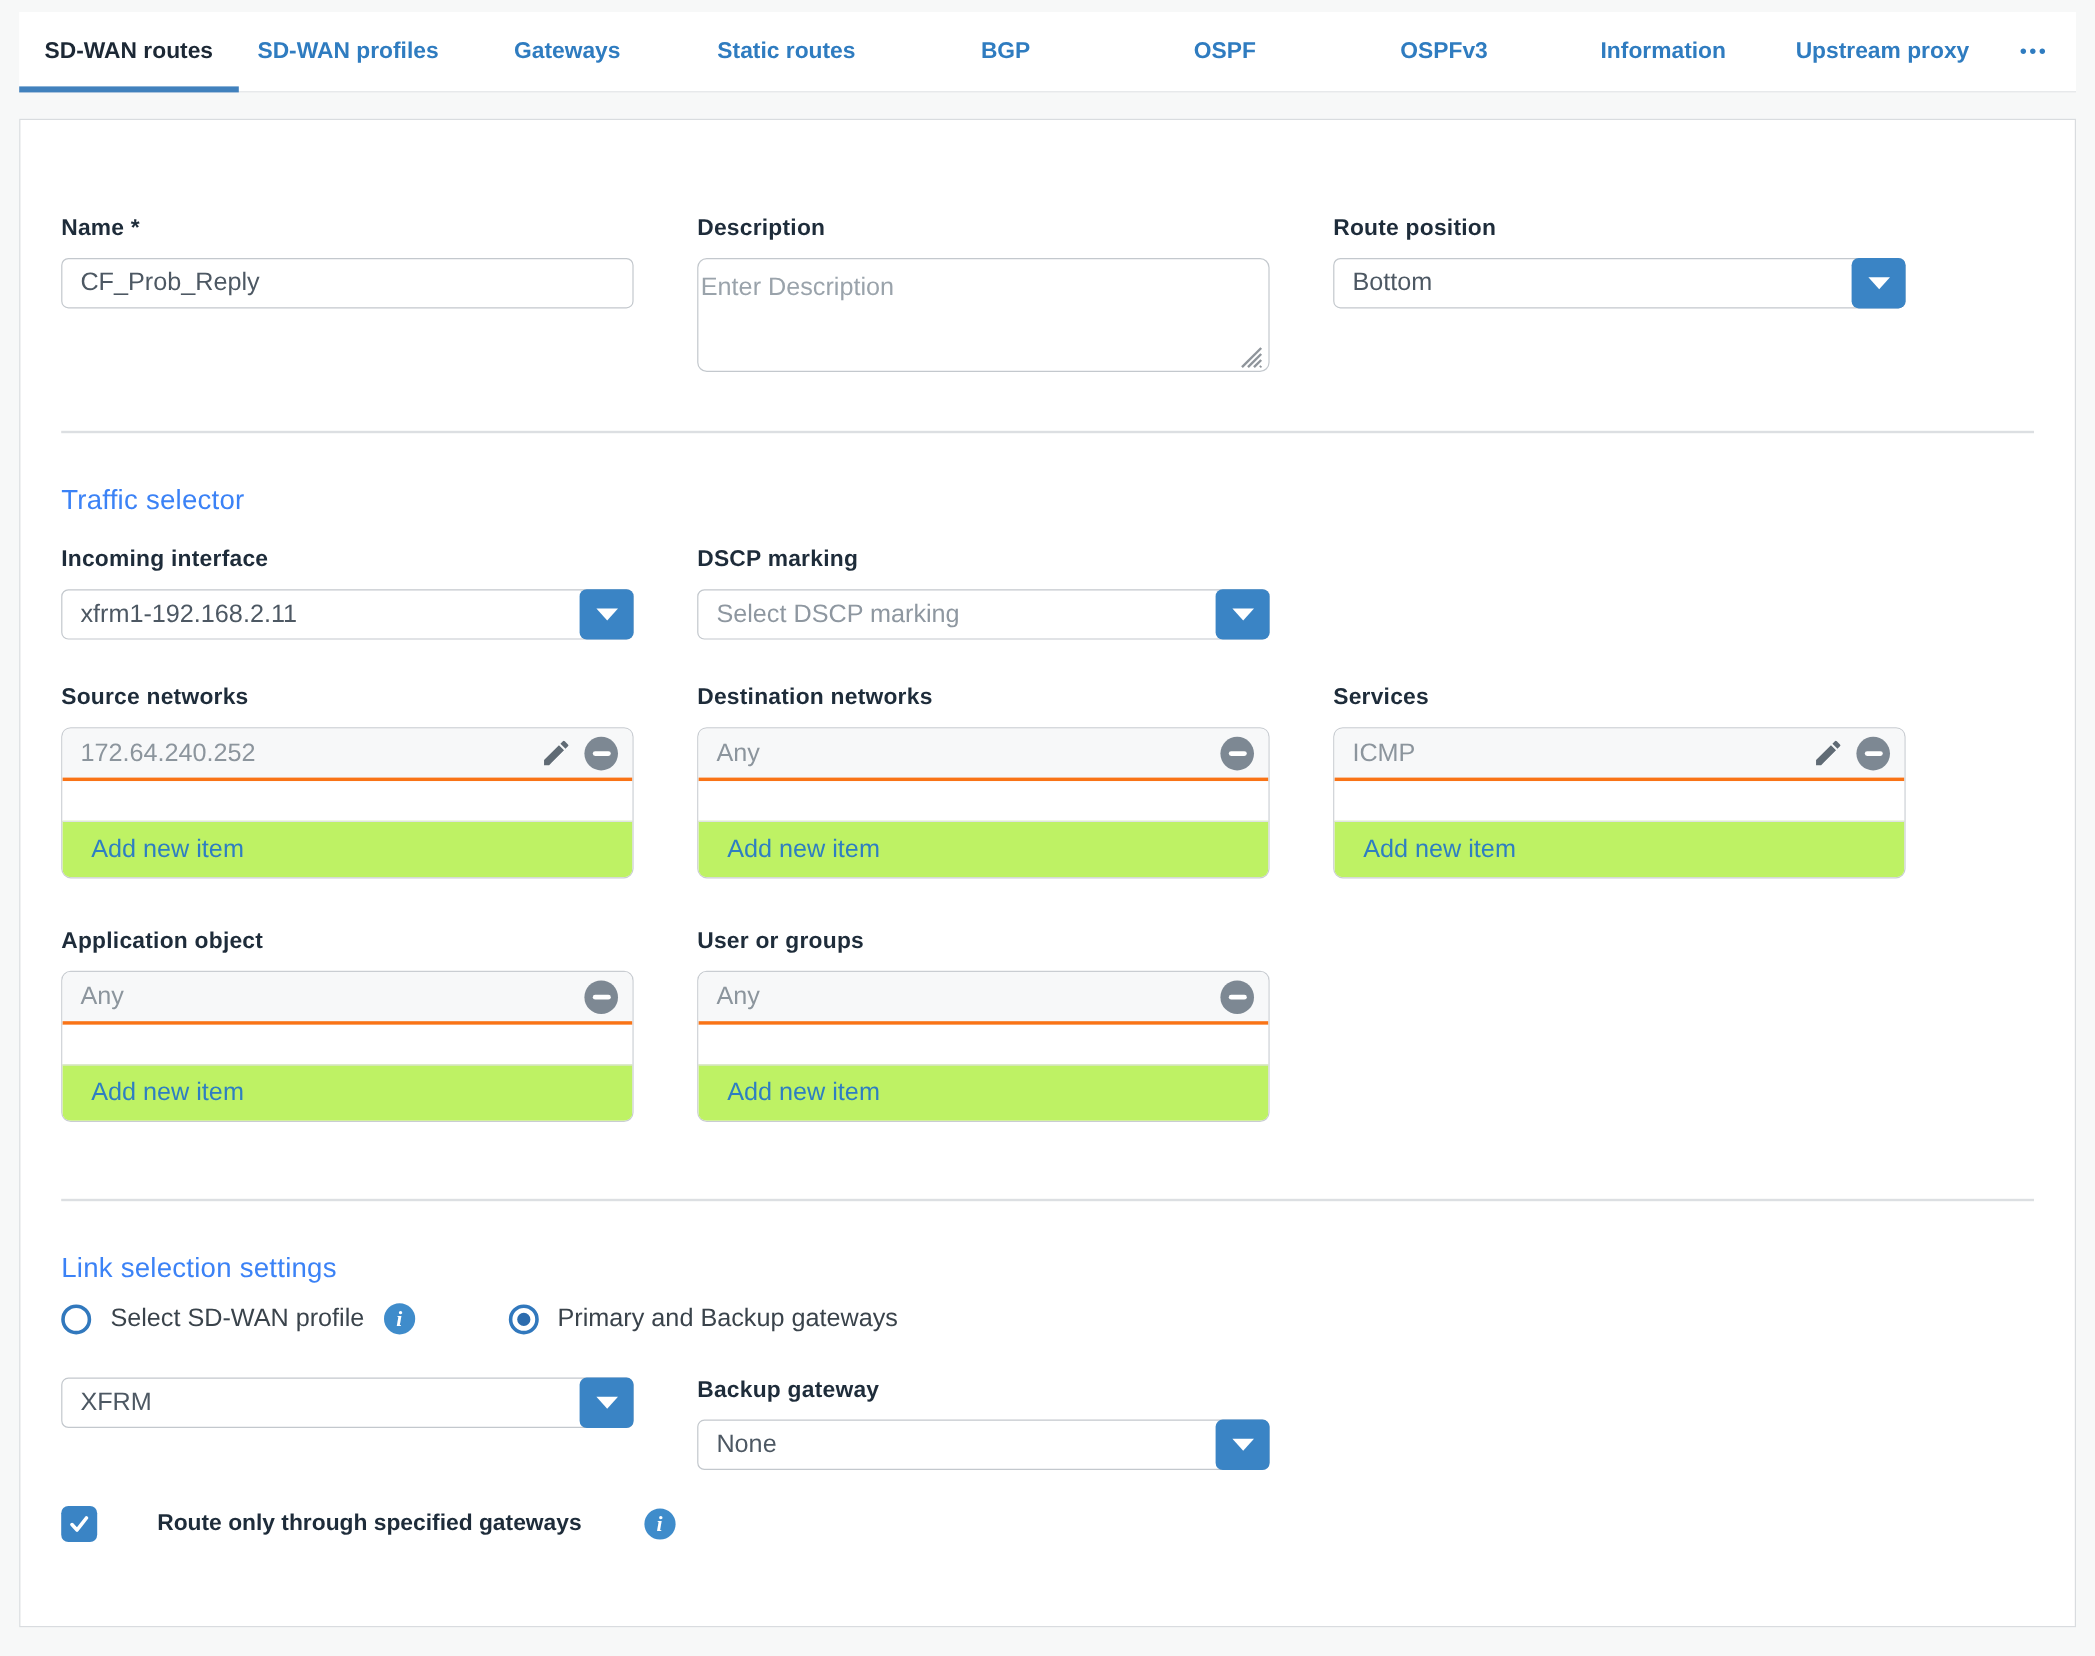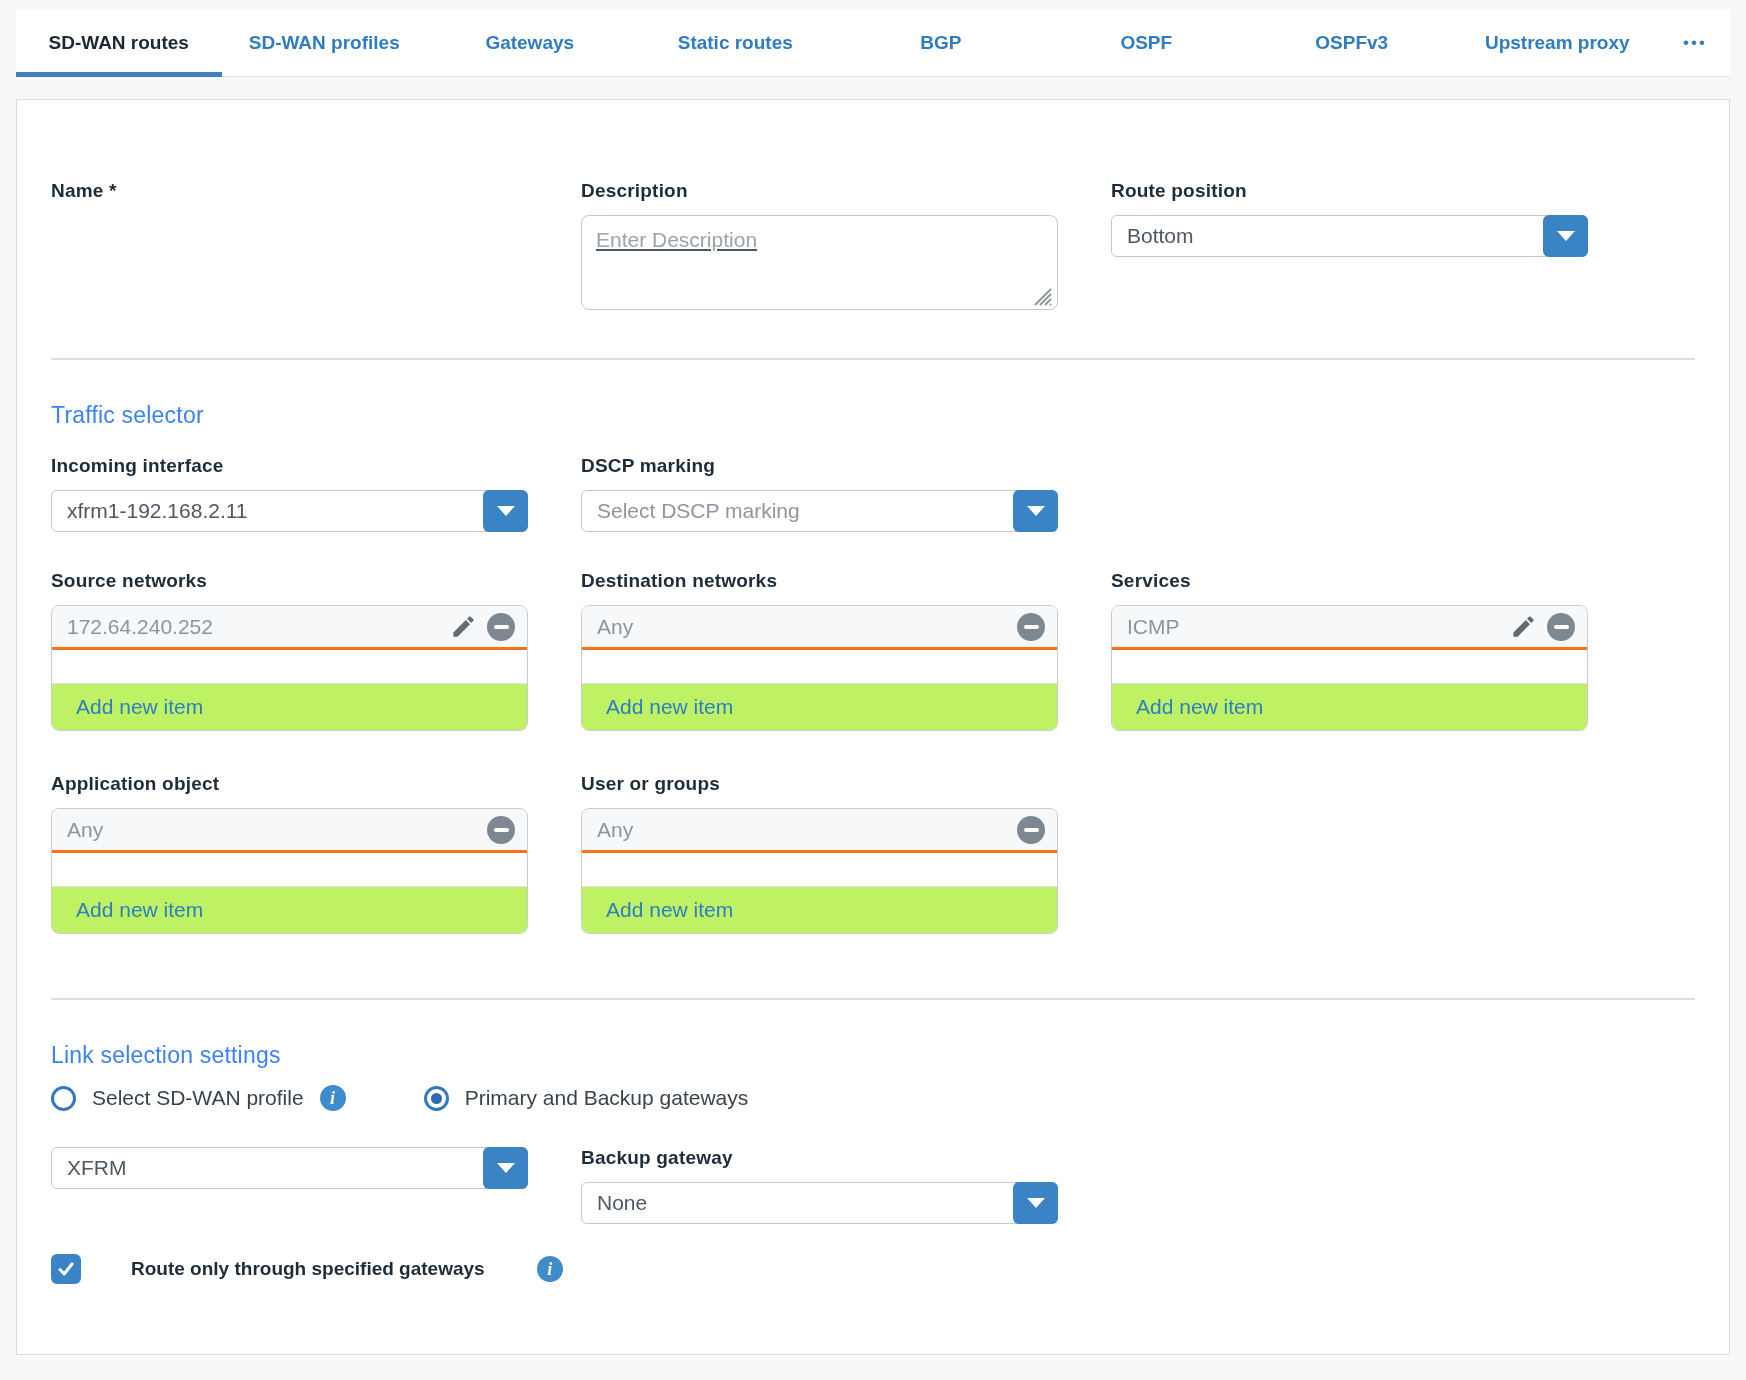--- a/index.html
+++ b/index.html
@@ -24,22 +24,22 @@
   .field-label { font-size:19px; font-weight:bold; color:#1e2c3a; margin-bottom:13px; letter-spacing:.2px; }
 
   .divider { border:none; border-top:2px solid #dcdfe2; margin:0; }
   .section-heading { font-size:23px; font-weight:400; color:#3b82f6; letter-spacing:.2px; }
 
   
   .text-input { width:100%; height:42px; border:1px solid #c3c8cd; border-radius:6px;
                 padding:0 15px; font-size:21px; color:#4d5863; font-family:"Liberation Sans", sans-serif; background:#fff; }
   .textarea-wrap { position:relative; }
   .textarea { width:100%; height:95px; border:1px solid #c3c8cd; border-radius:8px;
-              padding:12px 14px; font-size:21px; color:#4d5863; resize:none;
-              font-family:"Liberation Sans", sans-serif; background:#fff;text-decoration:underline; }
+              padding:12px 2px; font-size:21px; color:#4d5863; resize:none;
+              font-family:"Liberation Sans", sans-serif; background:#fff; }
   .textarea::placeholder, .text-input::placeholder { color:#9aa3ab; }
   .resize-handle { position:absolute; right:5px; bottom:7px; pointer-events:none; }
 
   
   .select { position:relative; height:42px; border:1px solid #c3c8cd; border-radius:6px; background:#fff;
             display:flex; align-items:center; padding:0 60px 0 15px; cursor:pointer; }
   .select .value { font-size:21px; color:#4d5863; white-space:nowrap; overflow:hidden; }
   .select .value.placeholder { color:#8e97a0; }
   .select-btn { position:absolute; top:-1px; right:-1px; bottom:-1px; width:45px; background:#3a84c5;
                 border-radius:6px; display:flex; align-items:center; justify-content:center; }
@@ -91,29 +91,31 @@
 <body>
 
 <nav class="tabbar">
   <div class="tab active">SD-WAN routes</div>
   <div class="tab">SD-WAN profiles</div>
   <div class="tab">Gateways</div>
   <div class="tab">Static routes</div>
   <div class="tab">BGP</div>
   <div class="tab">OSPF</div>
   <div class="tab">OSPFv3</div>
+  <div class="tab">Information</div>
   <div class="tab">Upstream proxy</div>
   <div class="tab-more">•••</div>
 </nav>
 
 <main class="card">
 
   <div class="grid">
     <div>
       <div class="field-label">Name *</div>
+      <input class="text-input" type="text" value="CF_Prob_Reply" style="">
     </div>
 
     <div>
       <div class="field-label">Description</div>
       <div class="textarea-wrap">
         <textarea class="textarea" placeholder="Enter Description" style=""></textarea>
         <svg class="resize-handle" width="22" height="22" viewBox="0 0 22 22">
           <g stroke="#8f959b" stroke-width="2">
             <line x1="4" y1="20" x2="20" y2="4"></line>
             <line x1="9" y1="20" x2="20" y2="9"></line>

